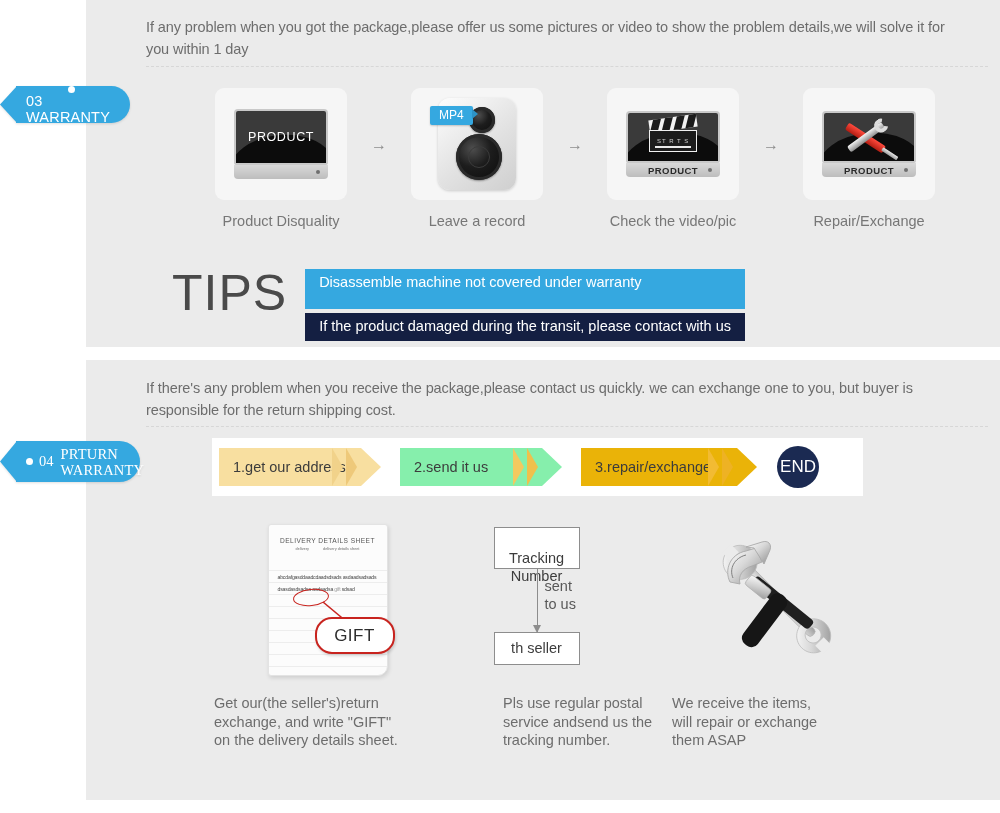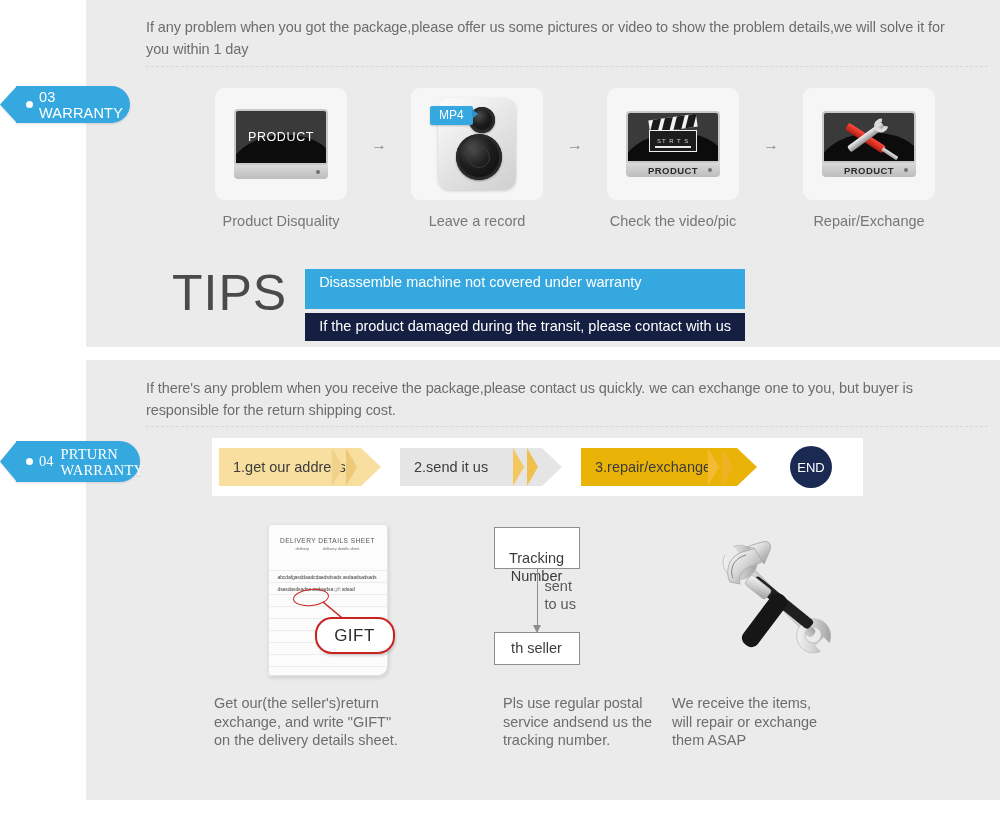--- a/index.html
+++ b/index.html
@@ -72,20 +72,21 @@
     font-size: 14.5px;
     letter-spacing: 0.2px;
     white-space: pre-line;
     line-height: 16px;
   }
 
   #tag-warranty {
     left: 16px; top: 86px;
     width: 114px; height: 37px;
     padding: 0 8px 0 10px;
+    flex-direction: column;
   }
   #tag-returns {
     left: 16px; top: 441px;
     width: 124px; height: 41px;
     padding: 0 8px 0 10px;
     font-family: Liberation Serif, serif;
   }
   #tag-returns .tag-num { font-size: 14.5px; margin-right: 7px; }
 
   
@@ -330,36 +331,35 @@
     box-sizing: border-box;
     clip-path: polygon(0 0, calc(100% - 20px) 0, 100% 50%, calc(100% - 20px) 100%, 0 100%);
   }
   .chev .arrowhead {
     position: absolute;
     top: 0; bottom: 0;
     width: 11px;
     clip-path: polygon(0 0, 100% 50%, 0 100%);
   }
   #chev-1 { width: 162px; background: #f8dfa0; margin-right: 19px; }
-  #chev-2 { width: 162px; background: #e5e5e5; margin-right: 19px; }
+  #chev-2 { width: 162px; background: #86efac; margin-right: 19px; }
   #chev-3 { width: 176px; background: #eab308; margin-right: 20px; }
   #chev-1 .arrowhead { background: #f3d municipality; }
   .ah-a { right: 36px; }
   #chev-1 .arrowhead { background: #f4d храм; }
   #end-circle {
     width: 42px; height: 42px;
     border-radius: 50%;
     background: #1b2a52;
     color: #ffffff;
-    font-size: 13px;
+    font-size: 17px;
     display: flex;
     align-items: center;
     justify-content: center;
     flex: 0 0 auto;
-    margin-left: 13px;
   }
 
   
   #bottom-row {
     position: absolute;
     left: 190px; top: 524px;
     width: 700px;
     display: flex;
   }
   .bcol { width: 233px; flex: 0 0 auto; }

